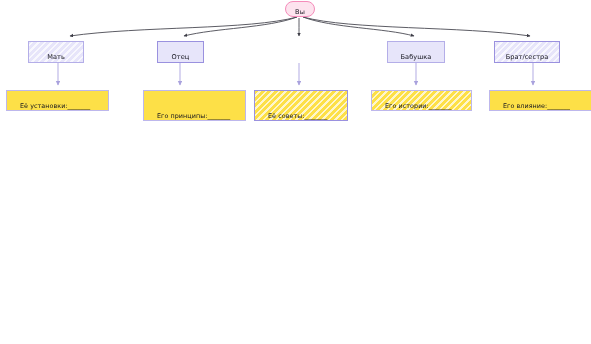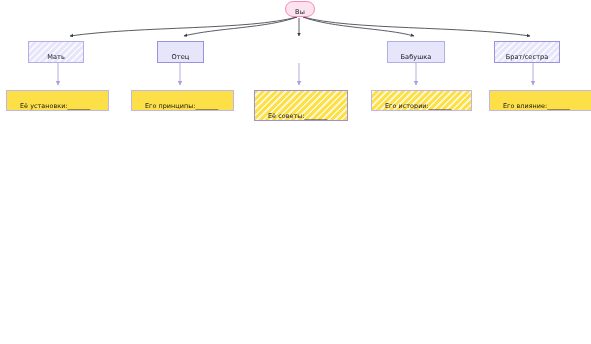--- a/index.html
+++ b/index.html
@@ -120,21 +120,21 @@
   <div class="node node-person" style="left:387px; top:41px; width:58px; height:22px;">
     <span>Бабушка</span>
   </div>
   <div class="node node-person strong hatch" style="left:494px; top:41px; width:66px; height:22px;">
     <span>Брат/сестра</span>
   </div>
 
   <div class="node node-prompt" style="left:6px; top:90px; width:103px; height:21px;">
     <span>Её установки:_______</span>
   </div>
-  <div class="node node-prompt" style="left:131px; top:90px; width:103px; height:21px;">
+  <div class="node node-prompt" style="left:143px; top:90px; width:103px; height:31px;">
     <span>Его принципы:_______</span>
   </div>
   <div class="node node-prompt strong hatch" style="left:254px; top:90px; width:94px; height:31px;">
     <span>Её советы:_______</span>
   </div>
   <div class="node node-prompt hatch" style="left:371px; top:90px; width:101px; height:21px;">
     <span>Его истории:_______</span>
   </div>
   <div class="node node-prompt" style="left:489px; top:90px; width:115px; height:21px;">
     <span>Его влияние:_______</span>

